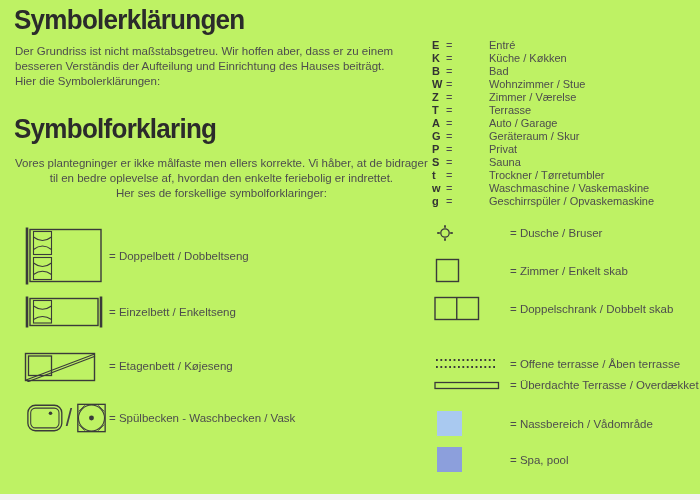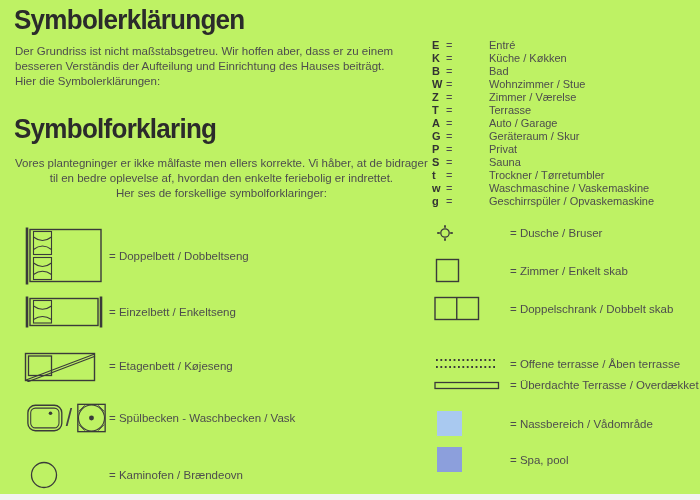--- a/index.html
+++ b/index.html
@@ -185,28 +185,20 @@
         <circle class="fill" cx="17.5" cy="18" r="2.6"></circle>
         <line x1="4" y1="11" x2="10.5" y2="4.5" stroke-width="1"></line>
         <line x1="24.5" y1="4.5" x2="31" y2="11" stroke-width="1"></line>
         <line x1="31" y1="25" x2="24.5" y2="31.5" stroke-width="1"></line>
         <line x1="10.5" y1="31.5" x2="4" y2="25" stroke-width="1"></line>
       </svg>
     </span>
     <span class="label">= Spülbecken - Waschbecken / Vask</span>
   </div>
 
-  <div class="legend-row left" style="top:460px;height:30px;">
-    <span class="sym-cell">
-      <svg class="sym" width="30" height="30" viewBox="0 0 30 30" style="margin-left:5px;">
-        <circle cx="15" cy="15" r="12.5" stroke-width="1.3"></circle>
-      </svg>
-    </span>
-    <span class="label">= Kaminofen / Brændeovn</span>
-  </div>
 
   <div class="legend-row right" style="top:223px;height:20px;">
     <span class="sym-cell">
       <svg class="sym" width="18" height="18" viewBox="0 0 18 18" style="margin-left:3px;">
         <circle cx="9" cy="9" r="4.2" stroke-width="1.3"></circle>
         <line x1="9" y1="1.2" x2="9" y2="3.8" stroke-width="1.8"></line>
         <line x1="9" y1="14.2" x2="9" y2="16.8" stroke-width="1.8"></line>
         <line x1="1.2" y1="9" x2="3.8" y2="9" stroke-width="1.8"></line>
         <line x1="14.2" y1="9" x2="16.8" y2="9" stroke-width="1.8"></line>
       </svg>

